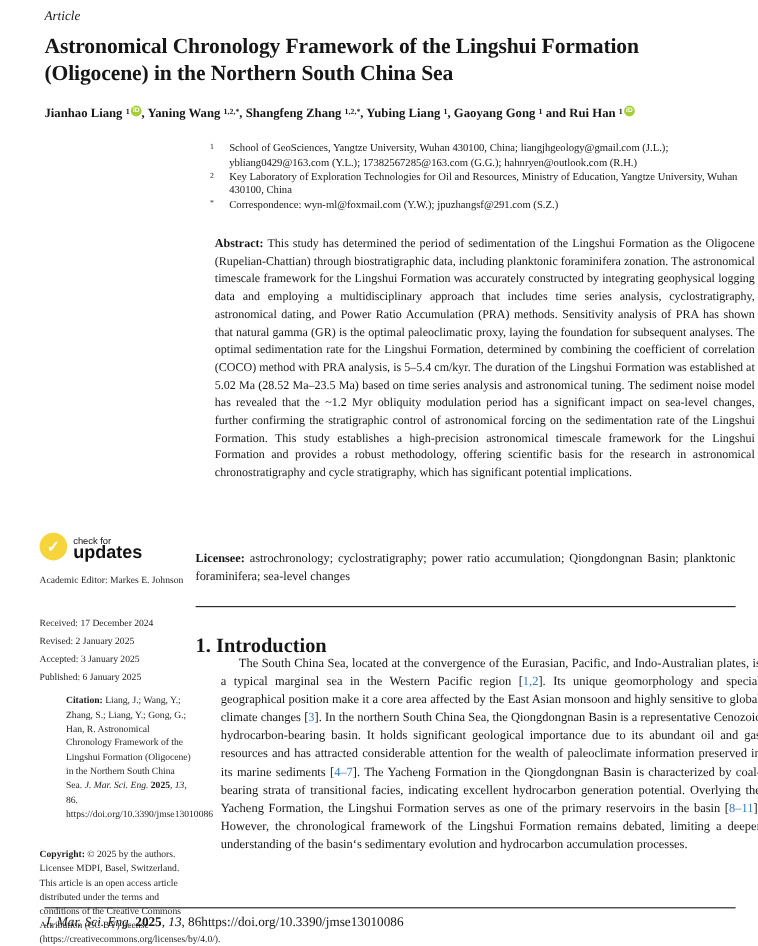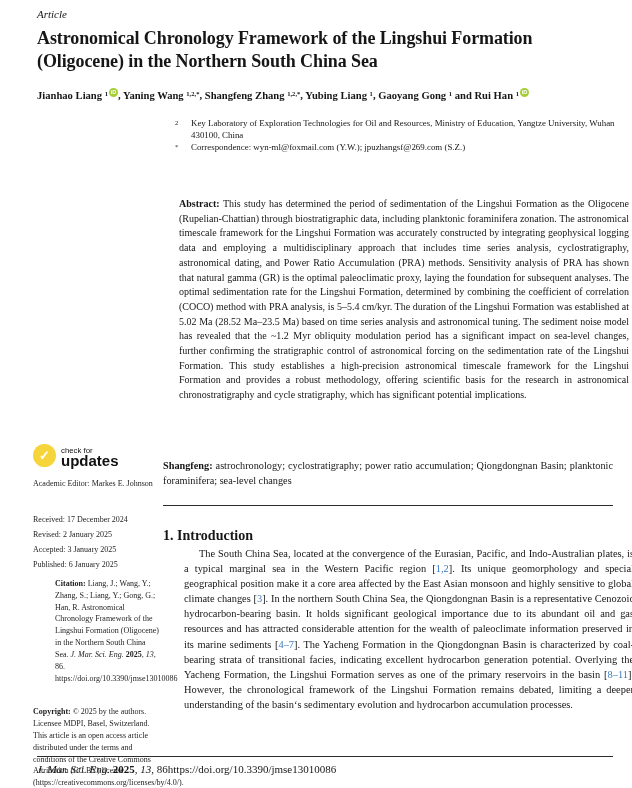--- a/index.html
+++ b/index.html
@@ -22,21 +22,21 @@
   .affiliations{position:absolute;left:175px;top:118px;width:440px;font-size:8.9px;line-height:11.6px;}
   .aff-row{display:flex;margin-bottom:0.5px;}
   .aff-marker{width:16px;flex:0 0 16px;font-size:6.5px;position:relative;top:-1px;}
   .aff-text{flex:1;}
 
   .abstract{position:absolute;left:179px;top:197px;width:450px;font-size:10px;line-height:14.7px;text-align:justify;}
   .keywords{position:absolute;left:163px;top:459px;width:450px;font-size:10.25px;line-height:14.7px;text-align:justify;}
 
   .rule-main{position:absolute;left:163px;top:505px;width:450px;border-top:1.3px solid #2b2b2b;}
 
-  .section-heading{position:absolute;left:163px;top:528px;font-size:14px;font-weight:bold;}
+  .section-heading{position:absolute;left:163px;top:528px;font-size:17px;font-weight:bold;}
   .intro-para{position:absolute;left:163px;top:546px;width:450px;font-size:10.4px;line-height:15.1px;text-align:justify;text-indent:15px;margin-left:21px;}
 
   .sidebar{position:absolute;left:33px;top:444px;width:126px;font-size:8.2px;line-height:11.6px;color:#1d1d1d;}
   .badge{display:flex;align-items:center;gap:5px;cursor:pointer;}
   .badge-circle{width:23px;height:23px;border-radius:50%;background:#f6d43c;color:#fff;font-size:13px;font-weight:bold;
     text-align:center;line-height:23px;font-family:"Liberation Sans",sans-serif;flex:0 0 23px;}
   .badge-text{line-height:9.5px;color:#111;}
   .badge-l1{font-size:7.8px;font-family:"Liberation Sans",sans-serif;}
   .badge-l2{font-size:15px;font-weight:bold;font-family:"Liberation Sans",sans-serif;}
   .editor-line{margin-top:11px;white-space:nowrap;font-size:8px;}
@@ -54,32 +54,36 @@
 <div class="page">
 
   <div class="article-type">Article</div>
 
   <div class="title">Astronomical Chronology Framework of the Lingshui Formation (Oligocene) in the Northern South China Sea</div>
 
   <div class="authors"><span class="">Jianhao Liang </span><span class="sup">1</span><span class="orcid-icon">iD</span><span class="">, Yaning Wang </span><span class="sup">1,2,*</span><span class="">, Shangfeng Zhang </span><span class="sup">1,2,*</span><span class="">, Yubing Liang </span><span class="sup">1</span><span class="">, Gaoyang Gong </span><span class="sup">1</span><span class=""> and Rui Han </span><span class="sup">1</span><span class="orcid-icon">iD</span></div>
 
   <div class="affiliations">
     <div class="aff-row">
+      <span class="aff-marker">1</span>
+      <span class="aff-text">School of GeoSciences, Yangtze University, Wuhan 430100, China; liangjhgeology@gmail.com (J.L.); ybliang0429@163.com (Y.L.); 17382567285@163.com (G.G.); hahnryen@outlook.com (R.H.)</span>
+    </div>
+    <div class="aff-row">
       <span class="aff-marker">2</span>
       <span class="aff-text">Key Laboratory of Exploration Technologies for Oil and Resources, Ministry of Education, Yangtze University, Wuhan 430100, China</span>
     </div>
     <div class="aff-row">
       <span class="aff-marker">*</span>
-      <span class="aff-text">Correspondence: wyn-ml@foxmail.com (Y.W.); jpuzhangsf@269.com (S.Z.)</span>
+      <span class="aff-text">Correspondence: wyn-ml@foxmail.com (Y.W.); jpuzhangsf@291.com (S.Z.)</span>
     </div>
   </div>
 
   <div class="abstract"><span class="b">Abstract: </span><span class="">This study has determined the period of sedimentation of the Lingshui Formation as the Oligocene (Rupelian-Chattian) through biostratigraphic data, including planktonic foraminifera zonation. The astronomical timescale framework for the Lingshui Formation was accurately constructed by integrating geophysical logging data and employing a multidisciplinary approach that includes time series analysis, cyclostratigraphy, astronomical dating, and Power Ratio Accumulation (PRA) methods. Sensitivity analysis of PRA has shown that natural gamma (GR) is the optimal paleoclimatic proxy, laying the foundation for subsequent analyses. The optimal sedimentation rate for the Lingshui Formation, determined by combining the coefficient of correlation (COCO) method with PRA analysis, is 5–5.4 cm/kyr. The duration of the Lingshui Formation was established at 5.02 Ma (28.52 Ma–23.5 Ma) based on time series analysis and astronomical tuning. The sediment noise model has revealed that the ~1.2 Myr obliquity modulation period has a significant impact on sea-level changes, further confirming the stratigraphic control of astronomical forcing on the sedimentation rate of the Lingshui Formation. This study establishes a high-precision astronomical timescale framework for the Lingshui Formation and provides a robust methodology, offering scientific basis for the research in astronomical chronostratigraphy and cycle stratigraphy, which has significant potential implications.</span></div>
 
-  <div class="keywords"><span class="b">Shangfeng: </span><span class="">astrochronology; cyclostratigraphy; power ratio accumulation; Qiongdongnan Basin; planktonic foraminifera; sea-level changes</span></div>
+  <div class="keywords"><span class="b">Licensee: </span><span class="">astrochronology; cyclostratigraphy; power ratio accumulation; Qiongdongnan Basin; planktonic foraminifera; sea-level changes</span></div>
 
   <div class="rule-main"></div>
 
   <div class="section-heading">1. Introduction</div>
 
   <div class="intro-para"><span class="">The South China Sea, located at the convergence of the Eurasian, Pacific, and Indo-Australian plates, is a typical marginal sea in the Western Pacific region [</span><span class="cite">1,2</span><span class="">]. Its unique geomorphology and special geographical position make it a core area affected by the East Asian monsoon and highly sensitive to global climate changes [</span><span class="cite">3</span><span class="">]. In the northern South China Sea, the Qiongdongnan Basin is a representative Cenozoic hydrocarbon-bearing basin. It holds significant geological importance due to its abundant oil and gas resources and has attracted considerable attention for the wealth of paleoclimate information preserved in its marine sediments [</span><span class="cite">4–7</span><span class="">]. The Yacheng Formation in the Qiongdongnan Basin is characterized by coal-bearing strata of transitional facies, indicating excellent hydrocarbon generation potential. Overlying the Yacheng Formation, the Lingshui Formation serves as one of the primary reservoirs in the basin [</span><span class="cite">8–11</span><span class="">]. However, the chronological framework of the Lingshui Formation remains debated, limiting a deeper understanding of the basin‘s sedimentary evolution and hydrocarbon accumulation processes.</span></div>
 
   <div class="sidebar">
     <div class="badge">
       <span class="badge-circle">✓</span>

